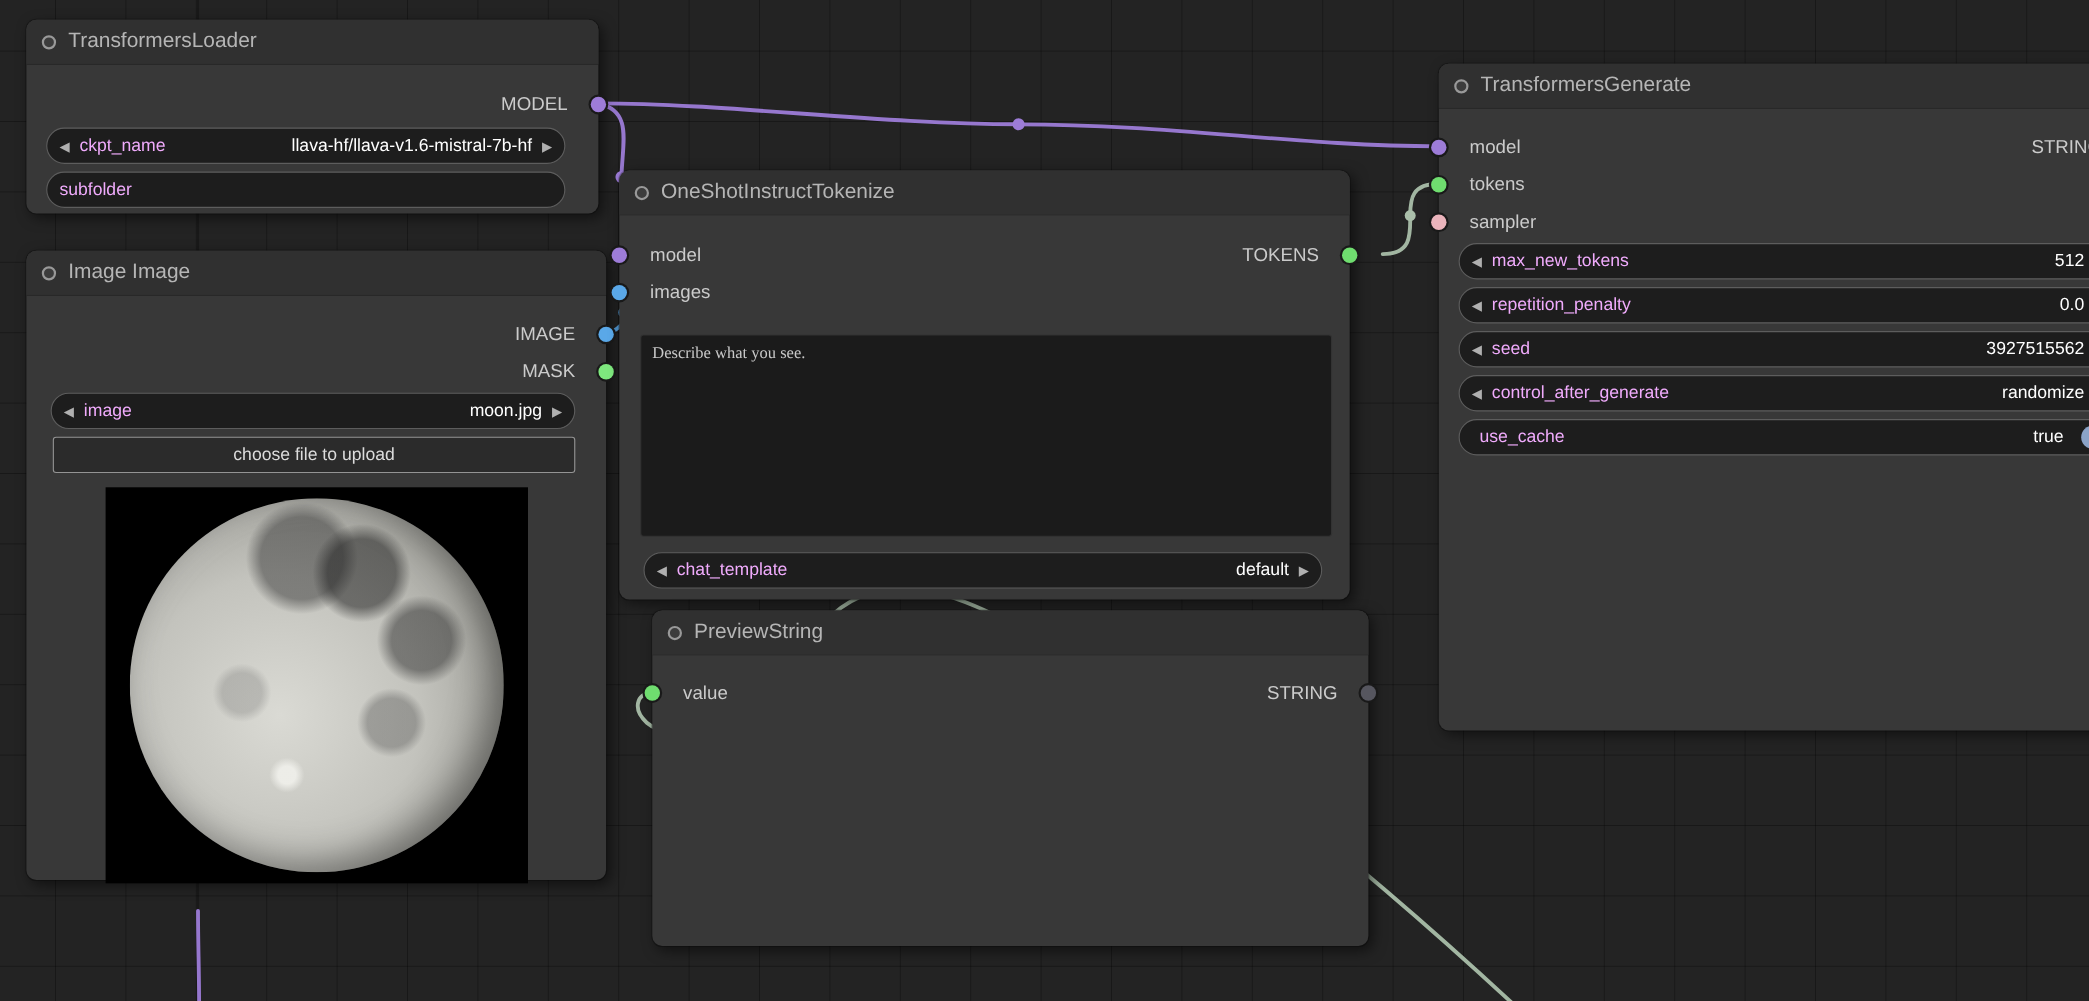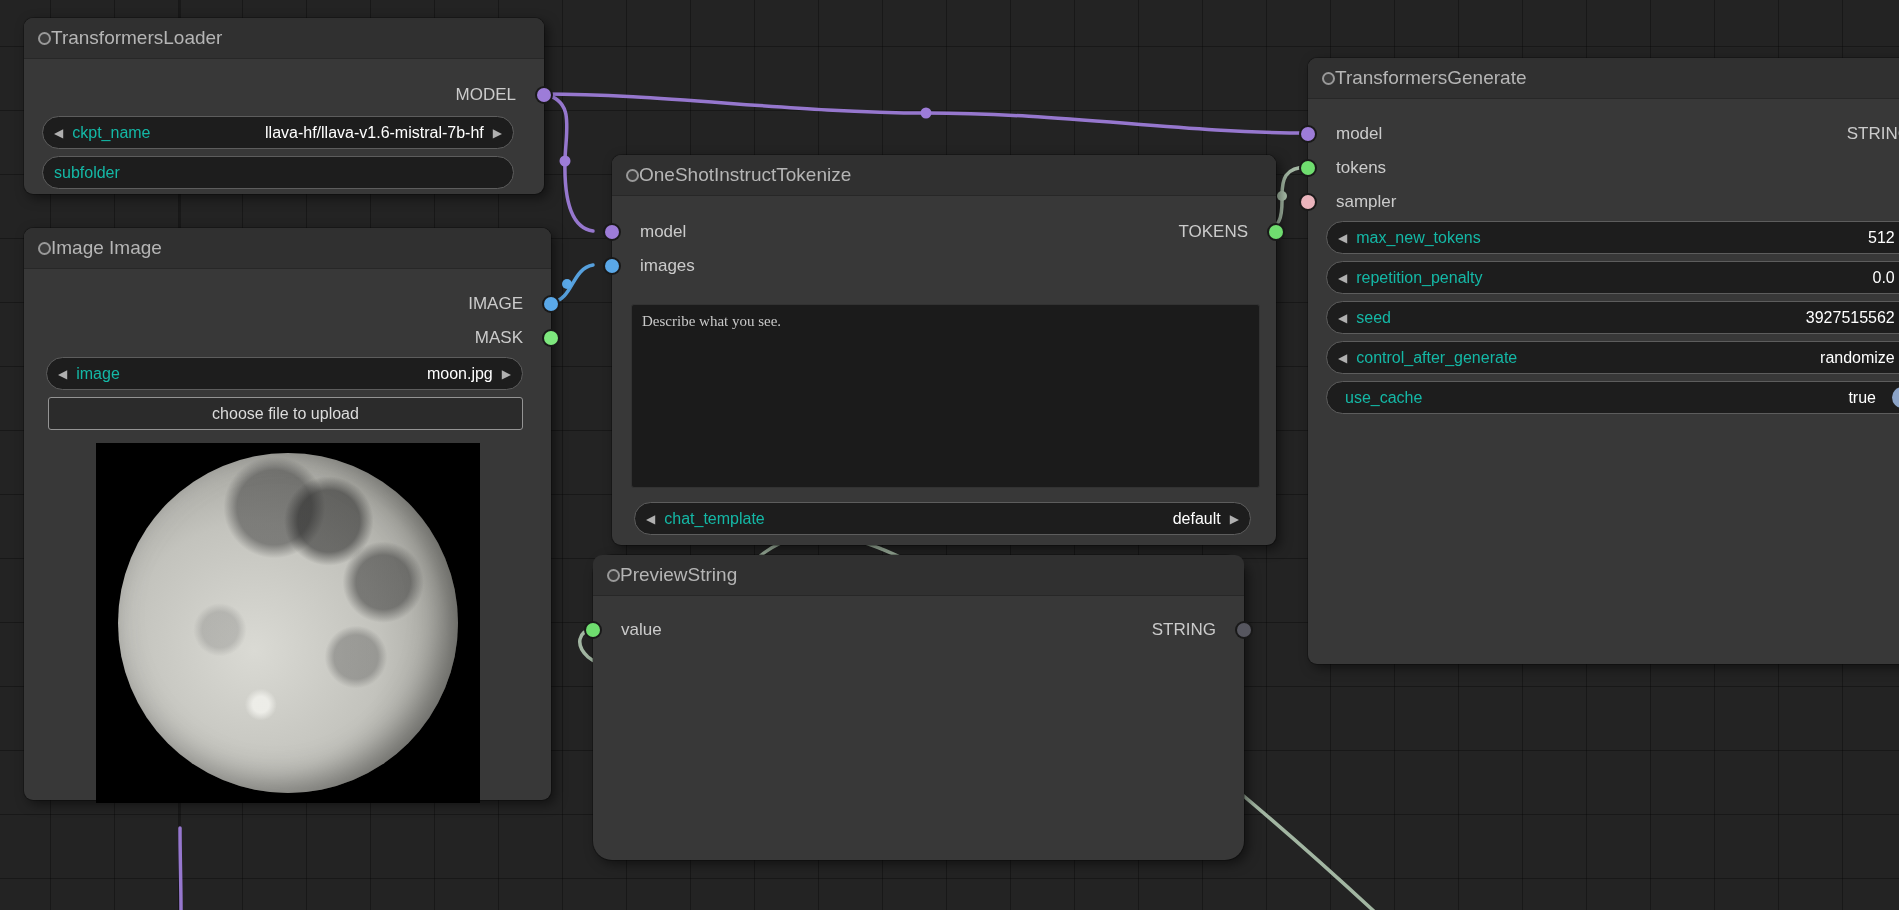--- a/index.html
+++ b/index.html
@@ -19,41 +19,41 @@
   }
   .vline{position:absolute;left:179px;top:0;width:2px;height:100%;background:rgba(0,0,0,0.28);z-index:0;}
   .links{position:absolute;left:0;top:0;z-index:1;pointer-events:none;}
   .links path{fill:none;stroke-width:3.5;stroke-linecap:round;opacity:0.95;}
 
   .node{
     position:absolute;z-index:2;background:#383838;border-radius:9px;
     box-shadow:4px 4px 12px rgba(0,0,0,0.5), 0 0 0 1px rgba(0,0,0,0.25);
   }
   .ntitle{
-    height:40px;display:flex;align-items:center;padding:0 14px;
+    height:40px;display:flex;align-items:center;gap:11px;padding:0 14px;
     background:#303030;border-radius:9px 9px 0 0;border-bottom:1px solid #272727;
   }
   .ndot{width:13px;height:13px;border-radius:50%;background:#3c3c3c;border:2px solid #999;box-sizing:border-box;flex:none;}
   .ntext{color:#b5b5b5;font-size:19px;white-space:nowrap;}
 
   .row{position:relative;height:34px;display:flex;align-items:center;padding:0 28px;color:#cbcbcb;font-size:17px;}
   .row.out{justify-content:flex-end;}
   .row.both{justify-content:space-between;}
   .pdot{
     position:absolute;top:50%;margin-top:-7px;width:14px;height:14px;border-radius:50%;
     box-shadow:0 0 0 2px #191919;
   }
   .pdot.pin{left:-7px;}
   .pdot.pout{right:-7px;}
 
   .widget{
     height:33px;background:#1d1d1d;border:1px solid #5d5d5d;border-radius:17px;
     display:flex;align-items:center;padding:0 11px;gap:9px;box-sizing:border-box;font-size:16px;
   }
-  .wlabel{color:#14b8a6;white-space:nowrap;}
+  .wlabel{color:#f0abfc;white-space:nowrap;}
   .wvalue{flex:1;text-align:right;color:#ffffff;white-space:nowrap;overflow:hidden;}
   .warr{color:#b0b0b0;font-size:12px;line-height:1;flex:none;}
   .toggle{width:21px;height:21px;border-radius:50%;margin-left:7px;flex:none;}
 
   .upload-btn{
     height:31px;border:1px solid #949494;background:#2b2b2b;border-radius:3px;
     color:#dcdcdc;font-size:16px;display:flex;align-items:center;justify-content:center;
   }
 
   .prompt{
@@ -135,21 +135,21 @@
       <span class="wlabel">image</span>
       <span class="wvalue">moon.jpg</span>
       <span class="warr">▶</span>
     </div>
     <div class="upload-btn" style="margin:7px 28px 0 24px;">choose file to upload</div>
     <div class="imgbox">
       <div class="moon"></div>
     </div>
   </div>
 
-  <div class="node" style="left:612px;top:155px;width:664px;height:390px;">
+  <div class="node" style="left:563px;top:155px;width:664px;height:390px;">
     <div class="ntitle">
       <span class="ndot"></span>
       <span class="ntext">OneShotInstructTokenize</span>
     </div>
     <div class="row both" style="margin-top:19px;">
       <span>model</span>
       <span>TOKENS</span>
       <span class="pdot pin" style="background: rgb(157, 124, 216);"></span>
       <span class="pdot pout" style="background: rgb(111, 221, 111);"></span>
     </div>
@@ -159,21 +159,21 @@
     </div>
     <textarea class="prompt" style="margin: 21px 16px 0px 19px; width: 629px; height: 184px;">Describe what you see.</textarea>
     <div class="widget" style="margin:14px 25px 0 22px;">
       <span class="warr">◀</span>
       <span class="wlabel">chat_template</span>
       <span class="wvalue">default</span>
       <span class="warr">▶</span>
     </div>
   </div>
 
-  <div class="node" style="left:593px;top:555px;width:651px;height:305px;border-radius:19px;">
+  <div class="node" style="left:593px;top:555px;width:651px;height:305px;">
     <div class="ntitle">
       <span class="ndot"></span>
       <span class="ntext">PreviewString</span>
     </div>
     <div class="row both" style="margin-top:17px;">
       <span>value</span>
       <span>STRING</span>
       <span class="pdot pin" style="background: rgb(111, 221, 111);"></span>
       <span class="pdot pout" style="background: rgb(86, 86, 95);"></span>
     </div>

